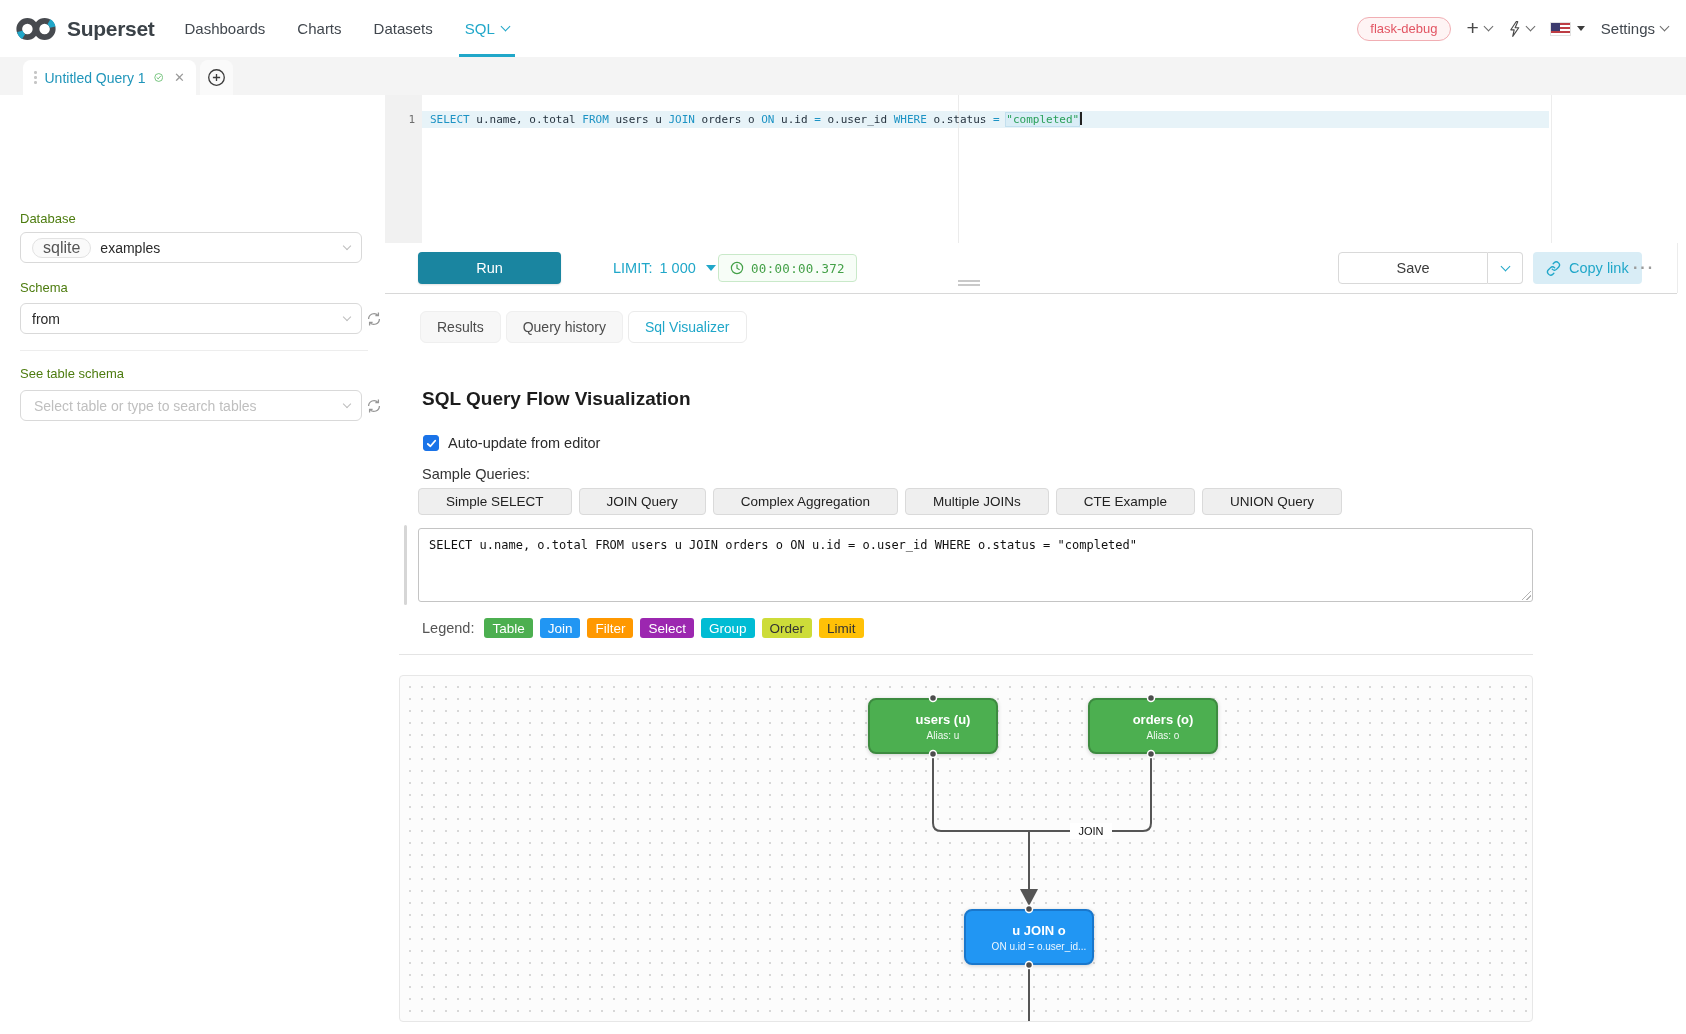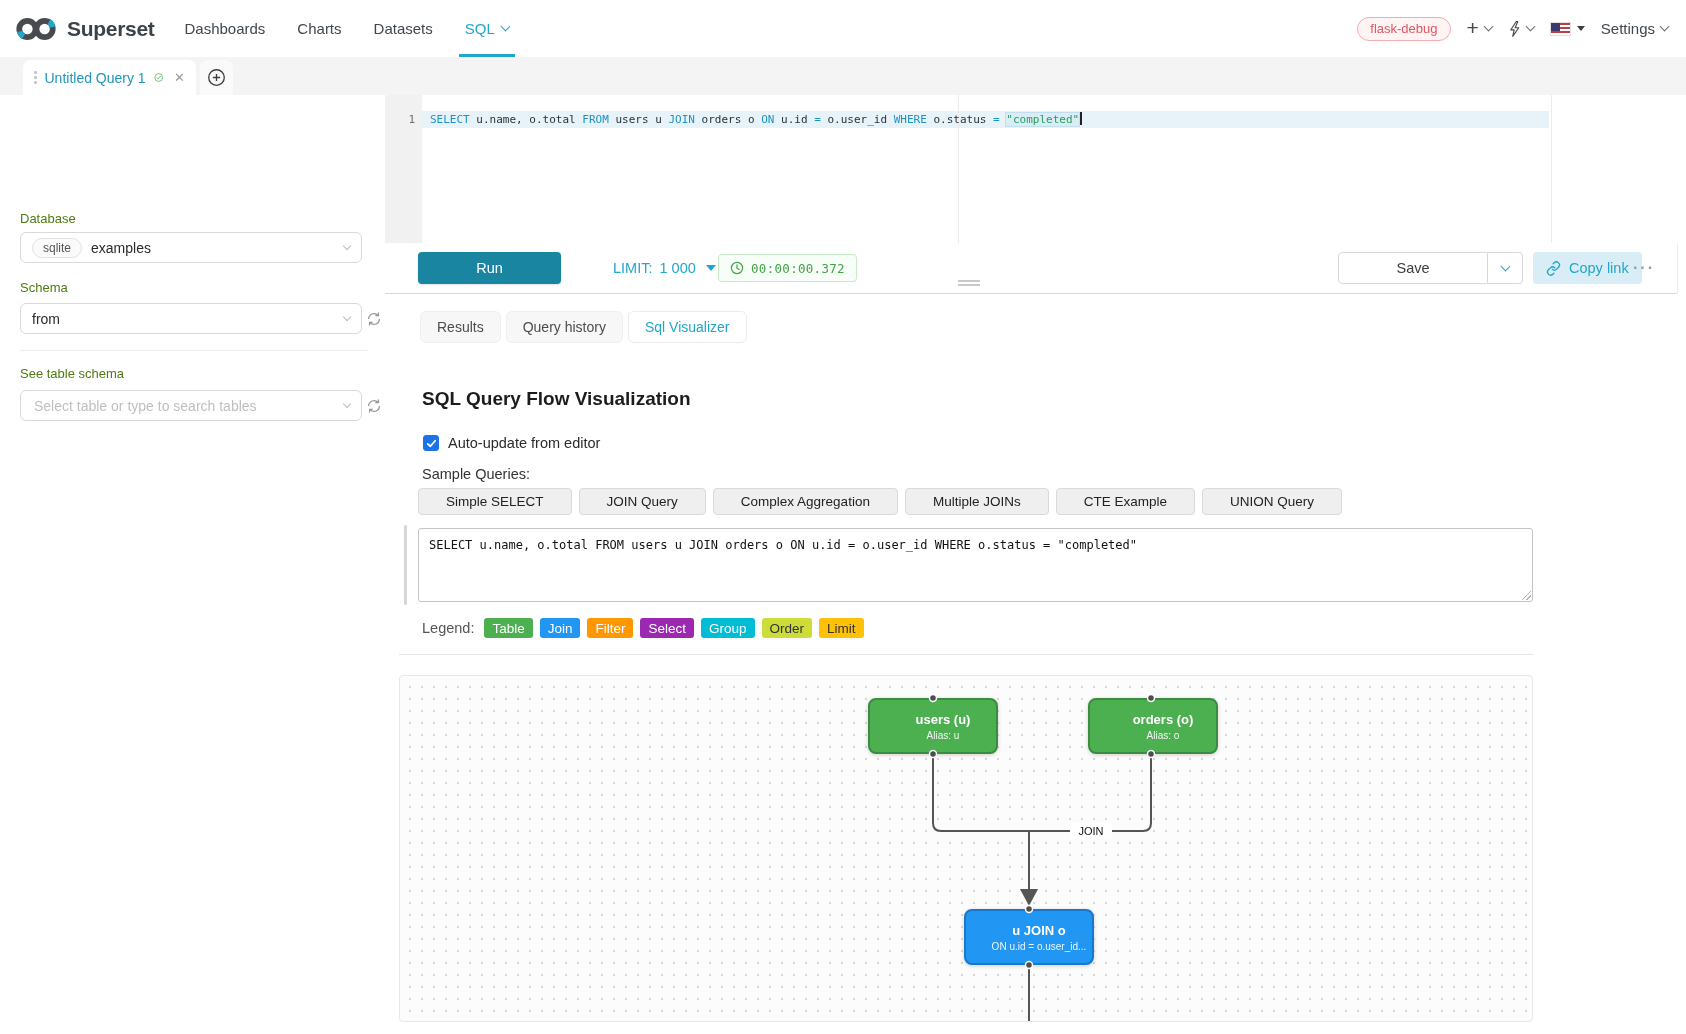--- a/index.html
+++ b/index.html
@@ -34,21 +34,21 @@
   .tab-grip i{width:2.5px;height:2.5px;border-radius:50%;background:#c6c6c6;}
   .tab-title{font-size:14px;color:#1f95ba;white-space:nowrap;}
   .tab-close{font-size:13px;color:#9a9a9a;margin-left:3px;cursor:pointer;}
   .tab-plus{position:absolute;left:200px;top:3px;width:33px;height:35px;background:#fafafa;border-radius:8px 8px 0 0;display:flex;align-items:center;justify-content:center;cursor:pointer;}
 
   
   .sidebar{position:absolute;left:0;top:95px;width:382px;height:939px;background:#fff;}
   .side-label{position:absolute;left:20px;font-size:13px;color:#4d7c0f;}
   .select{position:absolute;left:20px;width:342px;height:31px;border:1px solid #d9d9d9;border-radius:6px;background:#fff;display:flex;align-items:center;padding:0 11px;cursor:pointer;}
   .select .sel-chev{position:absolute;right:11px;}
-  .engine-tag{height:20px;padding:0 10px;border:1px solid #e2e2e2;border-radius:10px;background:#fafafa;color:#555;font-size:12px;display:flex;align-items:center;margin-right:9px;}
+  .engine-tag{height:20px;padding:0 10px;border:1px solid #e2e2e2;border-radius:10px;background:#fafafa;color:#555;font-size:16px;display:flex;align-items:center;margin-right:9px;}
   .sel-text{font-size:14px;color:#2a2a2a;}
   .sel-placeholder{font-size:14px;color:#bfbfbf;border:none;outline:none;width:280px;background:transparent;font-family:"Liberation Sans",sans-serif;}
   .sel-placeholder::placeholder{color:#bfbfbf;}
   .refresh-btn{position:absolute;left:362px;width:24px;height:24px;display:flex;align-items:center;justify-content:center;cursor:pointer;}
   .side-divider{position:absolute;left:20px;top:255px;width:348px;height:1px;background:#ededed;}
   .splitter-grip{position:absolute;left:404px;top:525px;width:3px;height:80px;background:#d6d6d6;border-radius:2px;cursor:col-resize;}
 
   
   .editor{position:absolute;left:385px;top:95px;width:1167px;height:148px;background:#fff;border-right:1px solid #ececec;}
   .gutter{position:absolute;left:0;top:0;width:37px;height:148px;background:#f1f1f1;}

